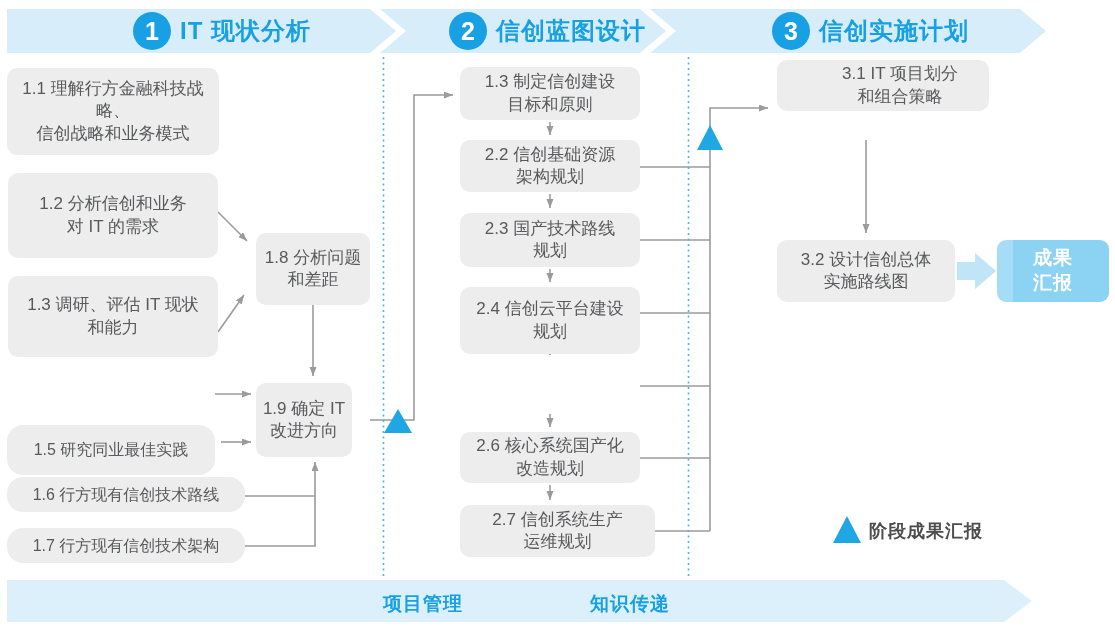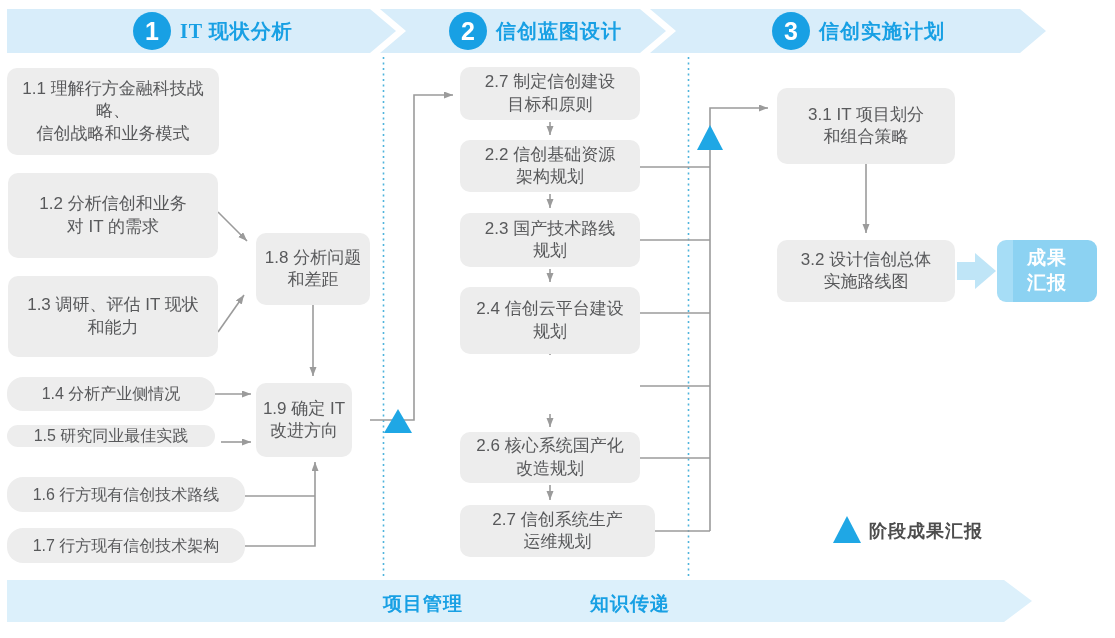--- a/index.html
+++ b/index.html
@@ -3,28 +3,28 @@
 <meta charset="utf-8">
 <style>
   html,body{margin:0;padding:0;background:#fff;}
   #stage{position:relative;width:1115px;height:638px;background:#fff;overflow:hidden;
          font-family:"Liberation Sans","DejaVu Sans",sans-serif;}
   svg.layer{position:absolute;left:0;top:0;width:1115px;height:638px;}
 
   .phase-header{position:absolute;top:9px;height:44px;display:flex;align-items:center;gap:9px;z-index:3;}
   .phase-num{width:38px;height:38px;border-radius:50%;background:#18A0E4;color:#fff;
              font-weight:bold;font-size:25px;display:flex;align-items:center;justify-content:center;}
-  .phase-title{color:#18A0E4;font-weight:bold;font-size:20px;letter-spacing:1px;white-space:nowrap;font-family:Liberation Serif, serif;}
+  .phase-title{color:#18A0E4;font-weight:bold;font-size:24px;letter-spacing:1px;white-space:nowrap;}
 
   .gbox{position:absolute;background:#EDEDED;border-radius:10px;color:#58595B;
         display:flex;align-items:center;justify-content:center;text-align:center;
         font-size:17px;line-height:1.32;white-space:pre-line;z-index:2;}
   .pill{border-radius:16px;font-size:16px;white-space:nowrap;}
 
-  .result-box{position:absolute;left:997px;top:240px;width:100px;height:62px;border-radius:9px;
+  .result-box{position:absolute;left:997px;top:240px;width:112px;height:62px;border-radius:9px;
         background:linear-gradient(to right,#A6DDF6 0,#A6DDF6 16px,#8CD2F2 16px);
         color:#fff;font-weight:bold;font-size:19px;line-height:1.3;letter-spacing:1px;
         display:flex;align-items:center;justify-content:center;text-align:center;white-space:pre-line;z-index:2;}
 
   .band-label{position:absolute;top:591px;width:140px;text-align:center;color:#18A0E4;
         font-weight:bold;font-size:19px;letter-spacing:1px;z-index:3;}
   .legend-label{position:absolute;left:869px;top:519px;color:#4D4D4D;font-weight:bold;
         font-size:18px;letter-spacing:1px;z-index:3;}
 </style>
 </head>
@@ -95,43 +95,42 @@
     <div class="phase-num">3</div>
     <div class="phase-title">信创实施计划</div>
   </div>
 
   <div class="gbox" style="left:7px;top:68px;width:212px;height:87px;">1.1 理解行方金融科技战略、
 信创战略和业务模式</div>
   <div class="gbox" style="left:8px;top:173px;width:210px;height:85px;">1.2 分析信创和业务
 对 IT 的需求</div>
   <div class="gbox" style="left:8px;top:276px;width:210px;height:81px;">1.3 调研、评估 IT 现状
 和能力</div>
-  <div class="gbox pill" style="left:7px;top:377px;width:208px;height:34px;">1.4 分析产业侧情况</div>
-  <div class="gbox pill" style="left:7px;top:425px;width:208px;height:22px;">1.5 研究同业最佳实践</div>
+  <div class="gbox pill" style="left:7px;top:425px;width:208px;height:50px;">1.5 研究同业最佳实践</div>
   <div class="gbox pill" style="left:7px;top:477px;width:238px;height:35px;">1.6 行方现有信创技术路线</div>
   <div class="gbox pill" style="left:7px;top:528px;width:238px;height:35px;">1.7 行方现有信创技术架构</div>
   <div class="gbox" style="left:256px;top:233px;width:114px;height:72px;">1.8 分析问题
 和差距</div>
   <div class="gbox" style="left:256px;top:383px;width:96px;height:74px;">1.9 确定 IT
 改进方向</div>
 
-  <div class="gbox" style="left:460px;top:67px;width:180px;height:53px;">2.7 制定信创建设
+  <div class="gbox" style="left:460px;top:67px;width:180px;height:53px;">1.3 制定信创建设
 目标和原则</div>
   <div class="gbox" style="left:460px;top:140px;width:180px;height:52px;">2.2 信创基础资源
 架构规划</div>
   <div class="gbox" style="left:460px;top:213px;width:180px;height:54px;">2.3 国产技术路线
 规划</div>
   <div class="gbox" style="left:460px;top:287px;width:180px;height:67px;">2.4 信创云平台建设
 规划</div>
   <div class="gbox" style="left:460px;top:432px;width:180px;height:51px;">2.6 核心系统国产化
 改造规划</div>
   <div class="gbox" style="left:460px;top:505px;width:195px;height:52px;">2.7 信创系统生产
 运维规划</div>
 
-  <div class="gbox" style="left:777px;top:88px;width:178px;height:76px;">3.1 IT 项目划分
+  <div class="gbox" style="left:777px;top:60px;width:178px;height:51px;padding-left:34px;">3.1 IT 项目划分
 和组合策略</div>
   <div class="gbox" style="left:777px;top:240px;width:178px;height:62px;">3.2 设计信创总体
 实施路线图</div>
 
   <div class="result-box">成果
 汇报</div>
 
   <div class="band-label" style="left:560px;">知识传递</div>
   <div class="band-label" style="left:353px;">项目管理</div>
 

